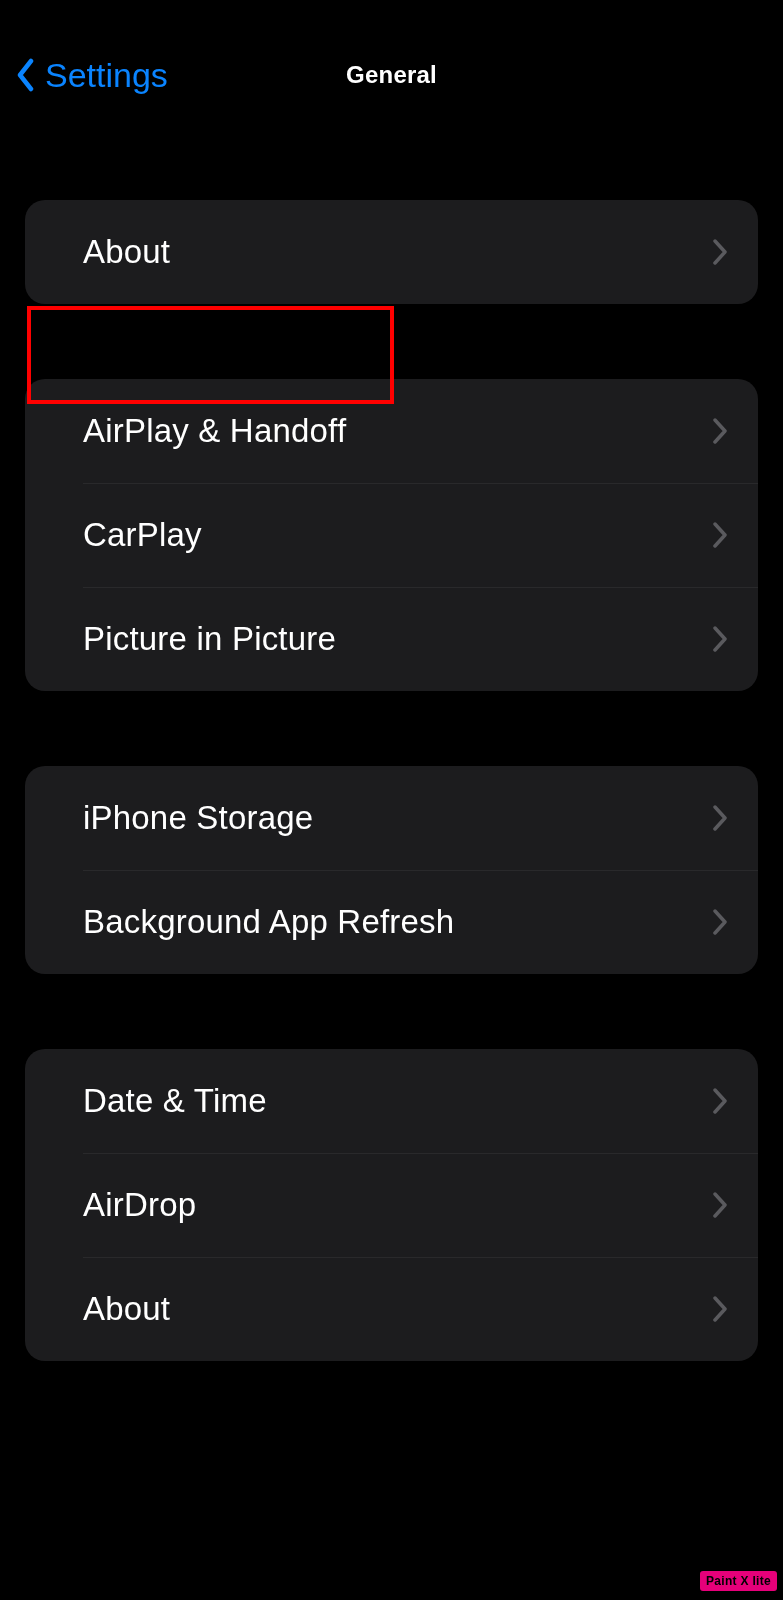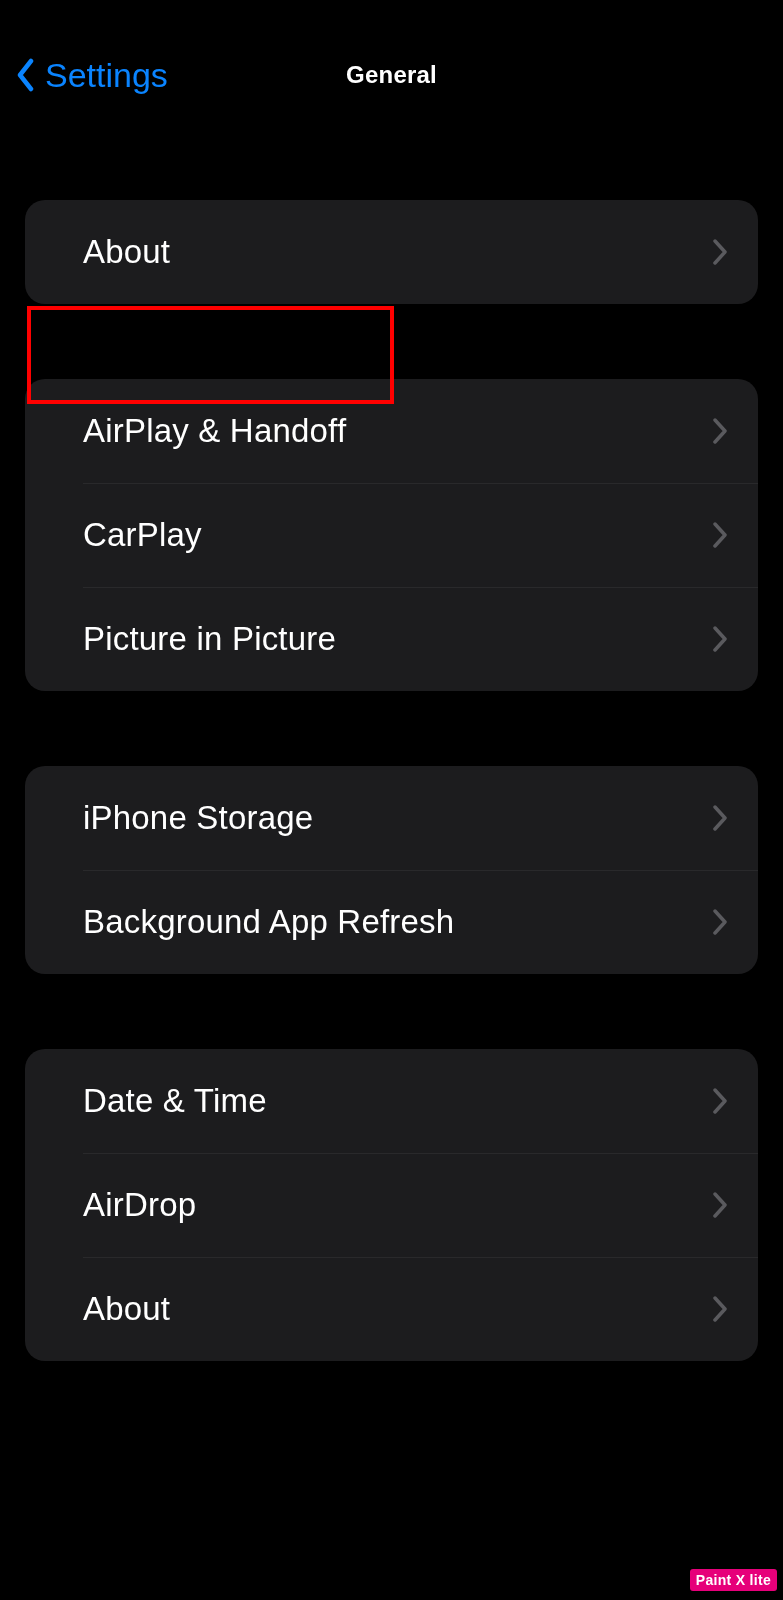--- a/index.html
+++ b/index.html
@@ -94,22 +94,22 @@
     position: absolute;
     border: 4px solid #ff0000;
     pointer-events: none;
     z-index: 10;
   }
   .watermark {
     position: absolute;
     bottom: 9px;
     right: 6px;
     background: #e6007a;
-    color: #ffffff;
-    font-size: 14px;
+    color: #000000;
+    font-size: 12px;
     font-weight: 700;
     padding: 3px 6px;
     border-radius: 3px;
     font-family: Arial, sans-serif;
     letter-spacing: 0.3px;
   }
 </style>
 </head>
 <body>
 

